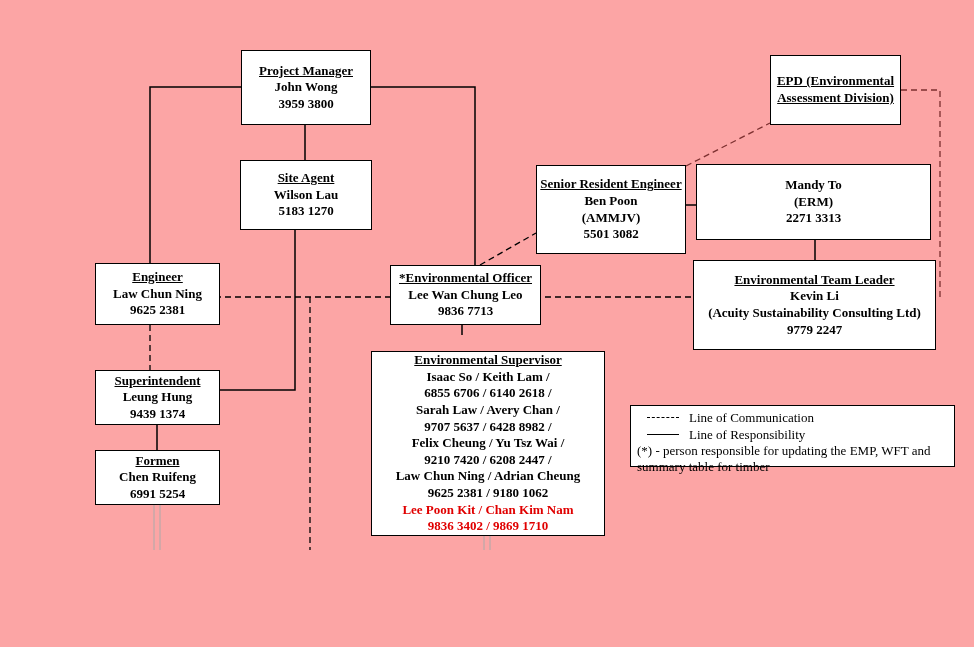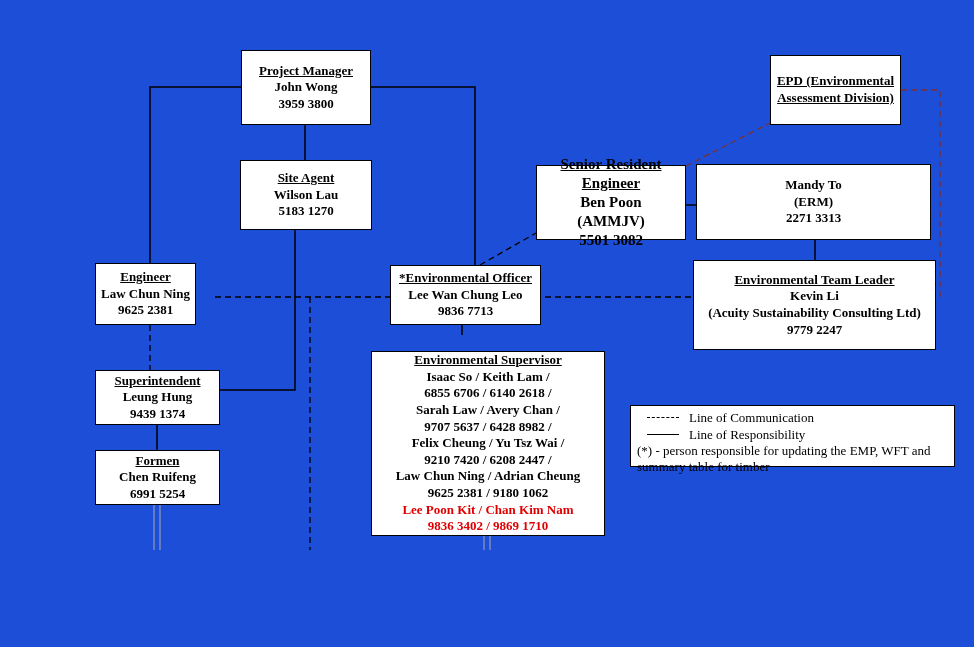--- a/index.html
+++ b/index.html
@@ -1,17 +1,17 @@
 <!DOCTYPE html>
 <html><head>
 <meta charset="utf-8">
 <style>
   html,body{margin:0;padding:0;background:#fff;}
   #canvas{
-    position:relative;width:974px;height:647px;background:#1d4ed8;overflow:hidden;
+    position:relative;width:974px;height:647px;background:#fca5a5;overflow:hidden;
     font-family:"Liberation Serif","DejaVu Serif",serif;
   }
   #wires{position:absolute;left:0;top:0;width:974px;height:647px;z-index:0;}
   .box{
     position:absolute;box-sizing:border-box;border:1.6px solid #000;background:#fff;
     z-index:2;display:flex;flex-direction:column;justify-content:center;align-items:center;
     text-align:center;font-weight:bold;font-size:13px;line-height:1.28;padding:3px 2px;
   }
   .box .title{text-decoration:underline;}
   .box .line{white-space:nowrap;}
@@ -58,33 +58,33 @@
     <div class="line">John Wong</div>
     <div class="line">3959 3800</div>
   </div>
 
   <div class="box" style="left:240px;top:160px;width:132px;height:70px;">
     <div class="title">Site Agent</div>
     <div class="line">Wilson Lau</div>
     <div class="line">5183 1270</div>
   </div>
 
-  <div class="box" style="left:95px;top:263px;width:101px;height:62px;">
+  <div class="box" style="left:95px;top:263px;width:125px;height:62px;">
     <div class="title">Engineer</div>
     <div class="line">Law Chun Ning</div>
     <div class="line">9625 2381</div>
   </div>
 
   <div class="box" style="left:390px;top:265px;width:151px;height:60px;">
     <div class="title">*Environmental Officer</div>
     <div class="line">Lee Wan Chung Leo</div>
     <div class="line">9836 7713</div>
   </div>
 
-  <div class="box" style="left:536px;top:165px;width:150px;height:75px;font-size:15px;">
+  <div class="box" style="left:536px;top:165px;width:150px;height:89px;font-size:13px;">
     <div class="title">Senior Resident Engineer</div>
     <div class="line">Ben Poon</div>
     <div class="line">(AMMJV)</div>
     <div class="line">5501 3082</div>
   </div>
 
   <div class="box" style="left:770px;top:55px;width:131px;height:70px;">
     <div class="title" style="white-space:normal;">EPD (Environmental Assessment Division)</div>
   </div>
 

